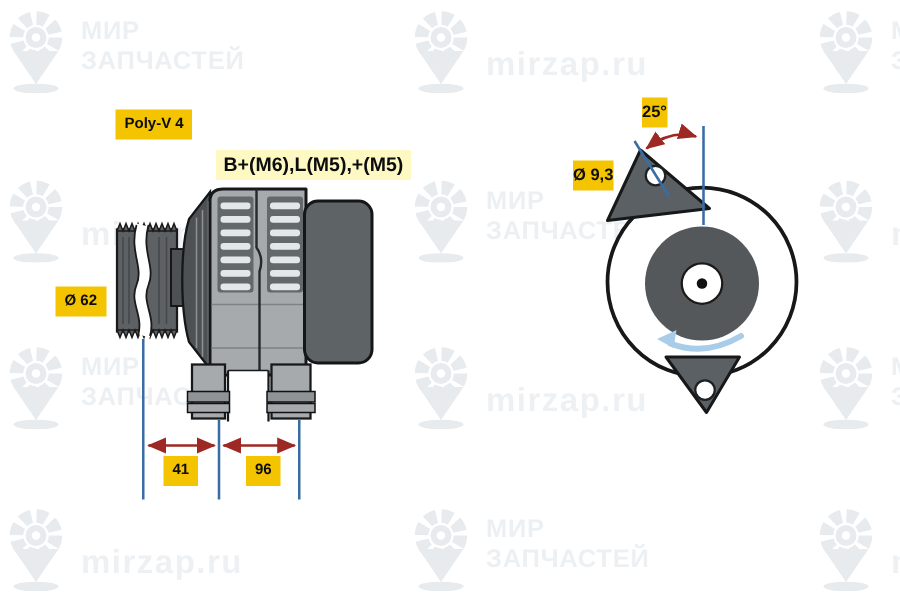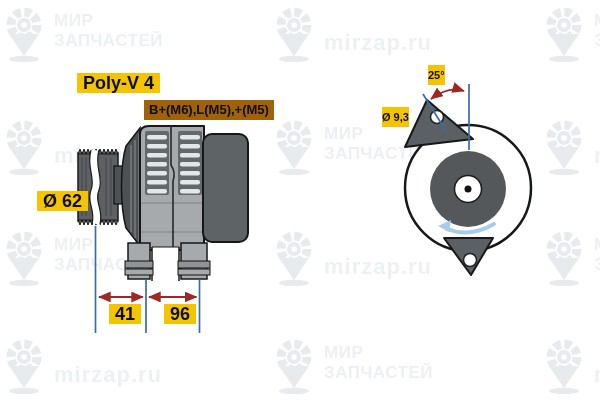--- a/index.html
+++ b/index.html
@@ -15,23 +15,23 @@
   }
   .wm-site{
     margin-left:8px;margin-top:26px;font-weight:bold;font-size:22px;
     color:#eef1f4;letter-spacing:1px;white-space:nowrap;
   }
   
   .view{position:absolute;}
   
   .lbl{
     position:absolute;background:#f5c400;color:#0d0d0d;font-weight:bold;
-    font-size:18px;line-height:18px;padding:1px 6px;white-space:nowrap;
+    font-size:10px;line-height:18px;padding:1px 6px;white-space:nowrap;
   }
-  .lbl-blue{background:#a16207;font-size:13px;padding:1px 5px;}
+  .lbl-blue{background:#fef9c3;font-size:13px;padding:1px 5px;}
   .lbl-sm{font-size:11px;padding:1px 0;}
 </style>
 </head>
 <body>
 
 <div id="stage">
 
   <div class="wm" style="left:2px;top:4px">
     <svg width="44" height="58" viewBox="0 0 44 58">
       <circle cx="22" cy="21" r="13" fill="none" stroke="#e7ebee" stroke-width="9" stroke-dasharray="6.8 3.4"></circle>

